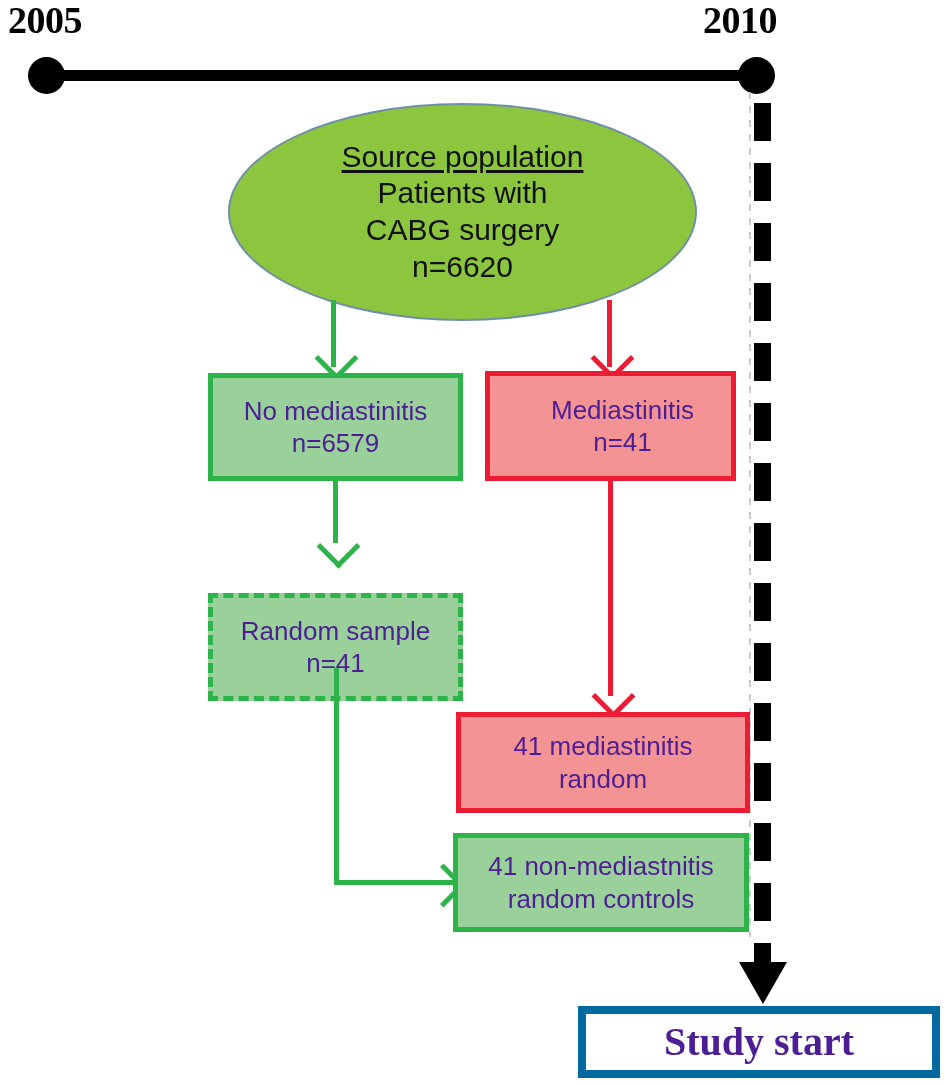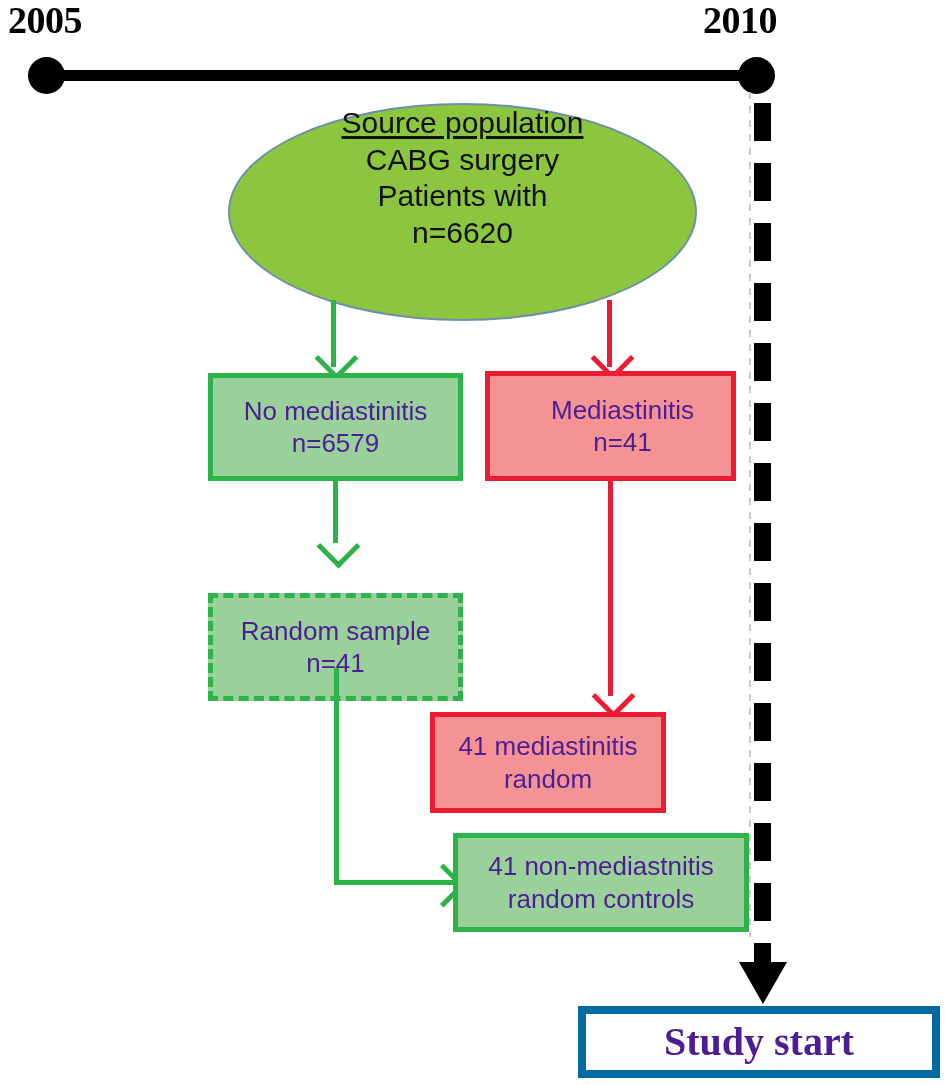--- a/index.html
+++ b/index.html
@@ -90,21 +90,21 @@
     top: 103px;
     width: 469px;
     height: 218px;
     border-radius: 50%;
     background: #8CC63E;
     border: 2px solid #6f8fa8;
     box-sizing: border-box;
     display: flex;
     flex-direction: column;
     align-items: center;
-    justify-content: flex-start;
+    justify-content: center;
     color: #111111;
     font-size: 30px;
     line-height: 1.22;
     text-align: center;
   }
   .ellipse .hdr {
     text-decoration: underline;
     text-underline-offset: 3px;
   }
 
@@ -136,21 +136,21 @@
     background: #ffffff;
     border: 8px solid #0369a1;
     font-family: "Liberation Serif", serif;
     font-weight: bold;
     font-size: 40px;
   }
 
   #box-no-med   { left: 208px; top: 373px; width: 255px; height: 108px; }
   #box-med      { left: 485px; top: 371px; width: 251px; height: 110px; padding-left: 24px; }
   #box-random   { left: 208px; top: 593px; width: 255px; height: 108px; }
-  #box-cases    { left: 430px; top: 712px; width: 236px; height: 101px; }
+  #box-cases    { left: 456px; top: 712px; width: 294px; height: 101px; }
   #box-controls { left: 453px; top: 833px; width: 296px; height: 99px; text-align: right; }
   #box-study    { left: 578px; top: 1006px; width: 362px; height: 72px; }
   .vline-green { position: absolute; background: #2CB34A; }
   .vline-red   { position: absolute; background: #ED1C35; }
   .hline-green { position: absolute; background: #2CB34A; }
 
   
   .vhead {
     position: absolute;
     width: 26px;
@@ -177,22 +177,22 @@
   <div class="timeline-bar"></div>
   <div class="timeline-dot" id="dot-left"></div>
   <div class="timeline-dot" id="dot-right"></div>
 
   <div class="guide-line"></div>
   <div class="dashed-vertical"></div>
   <div class="black-arrowhead"></div>
 
   <div class="ellipse">
     <div class="hdr">Source population</div>
+    <div>Patients with</div>
     <div>CABG  surgery</div>
-    <div>Patients with</div>
     <div>n=6620</div>
   </div>
 
   <div class="vline-green" style="left:331px; top:300px; width:5px; height:67px;"></div>
   <div class="vhead down-green" style="left:321px; top:343px;"></div>
 
   <div class="vline-red" style="left:607px; top:300px; width:5px; height:67px;"></div>
   <div class="vhead down-red" style="left:597px; top:343px;"></div>
 
   <div class="box green" id="box-no-med">

